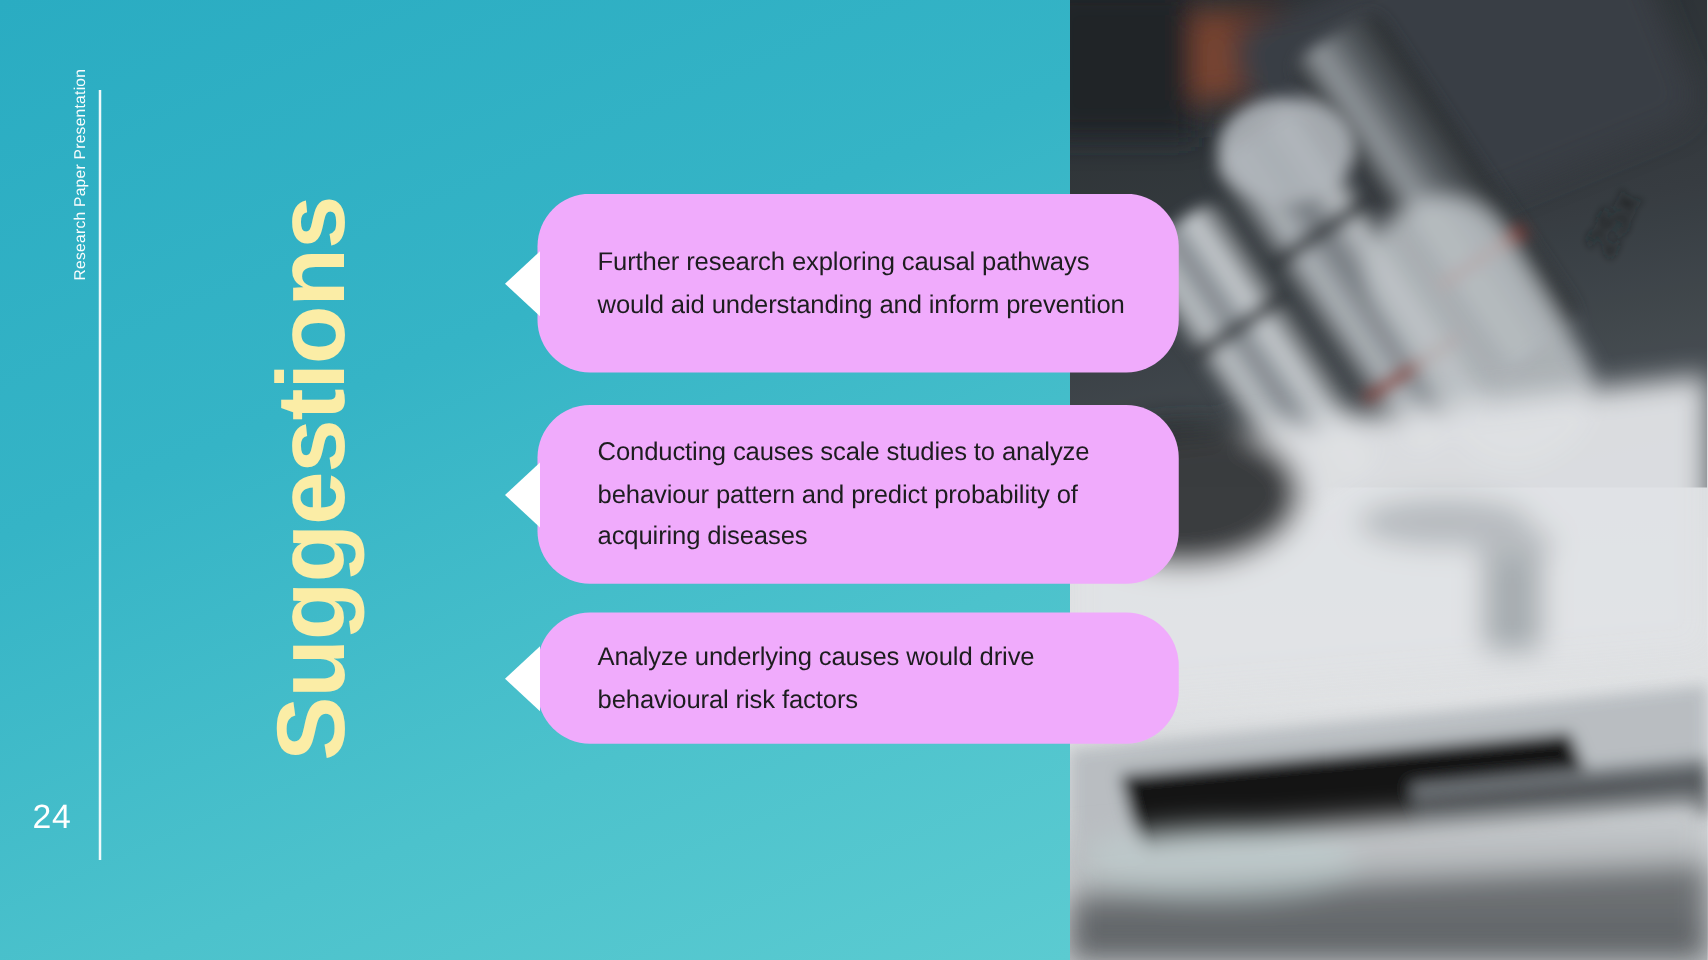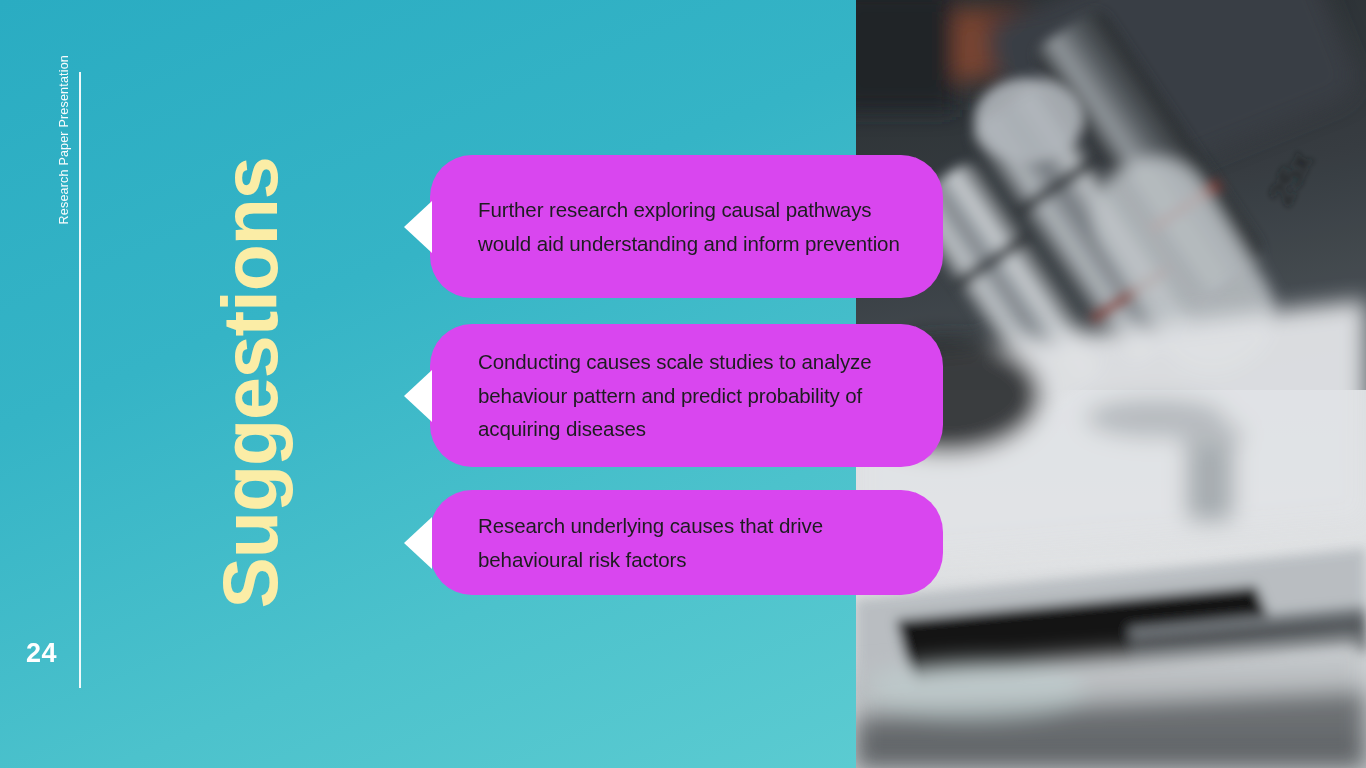--- a/index.html
+++ b/index.html
@@ -56,21 +56,21 @@
     opacity: 0.97;
   }
 
   
   #page-number {
     position: absolute;
     left: 26px;
     top: 638px;
     color: #ffffff;
     font-size: 27px;
-    font-weight: bold;
+    font-weight: normal;
     letter-spacing: 0.5px;
   }
 
   
   #title-wrap {
     position: absolute;
     left: 0px;
     top: 0px;
     width: 856px;
     height: 768px;
@@ -100,21 +100,21 @@
     width: 510px;
     height: 768px;
     overflow: hidden;
     background: #9aa0a4;
   }
   #photo svg { display: block; }
 
   
   .bubble {
     position: absolute;
-    background: #d946ef;
+    background: #f0abfc;
     border-radius: 42px;
     box-sizing: border-box;
     display: flex;
     align-items: center;
   }
   .bubble-text {
     color: #1d1d1f;
     font-size: 20.5px;
     line-height: 1.63;
     padding: 0 38px 0 48px;
@@ -282,16 +282,16 @@
     <div class="bubble-text">Further research exploring causal pathways would aid understanding and inform prevention</div>
   </div>
 
   <div class="bubble" id="bubble-2">
     <span class="bubble-tail"></span>
     <div class="bubble-text">Conducting causes scale studies to analyze behaviour pattern and predict probability of acquiring diseases</div>
   </div>
 
   <div class="bubble" id="bubble-3">
     <span class="bubble-tail"></span>
-    <div class="bubble-text">Research underlying causes that drive behavioural risk factors</div>
+    <div class="bubble-text">Analyze underlying causes would drive behavioural risk factors</div>
   </div>
 
 </div>
 
 </body></html>

